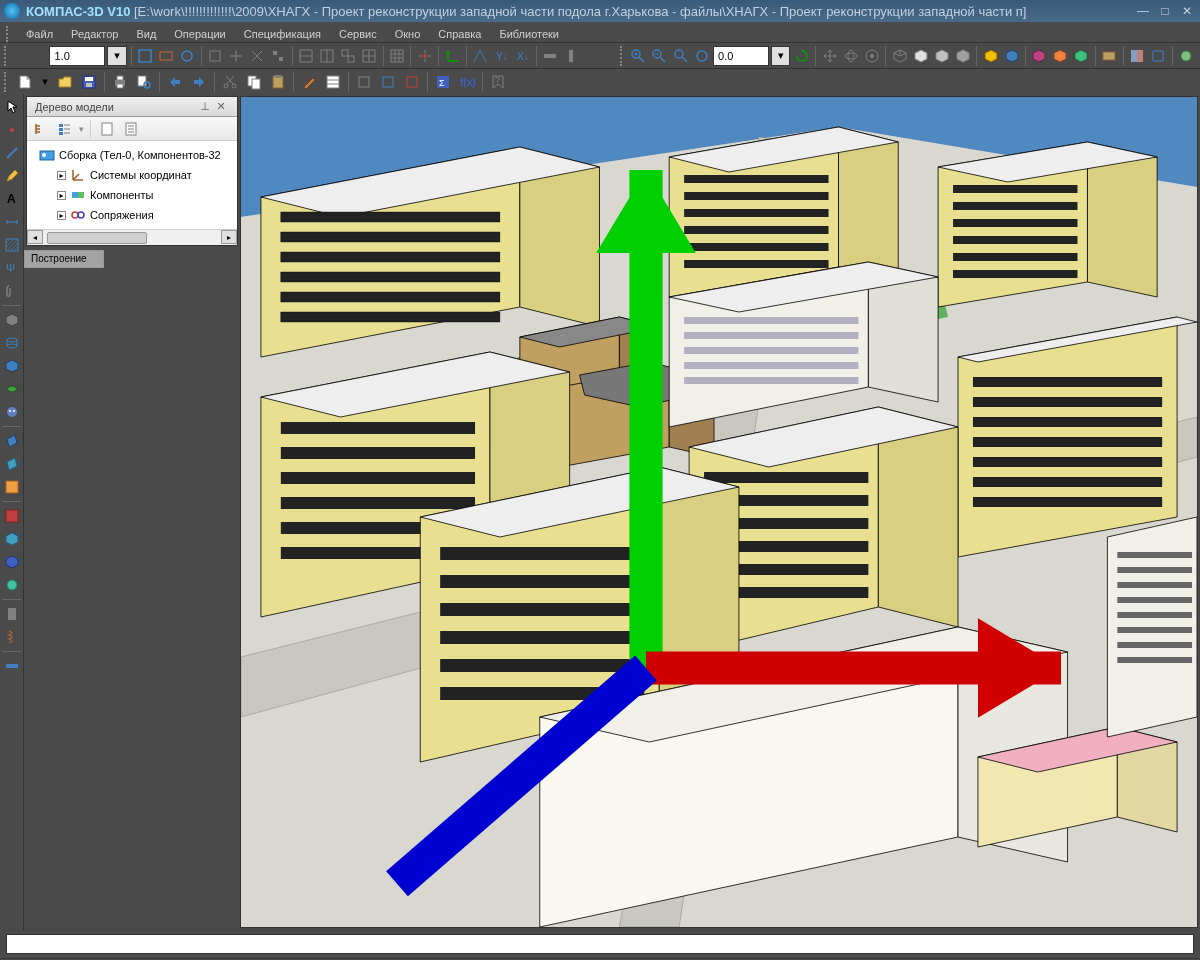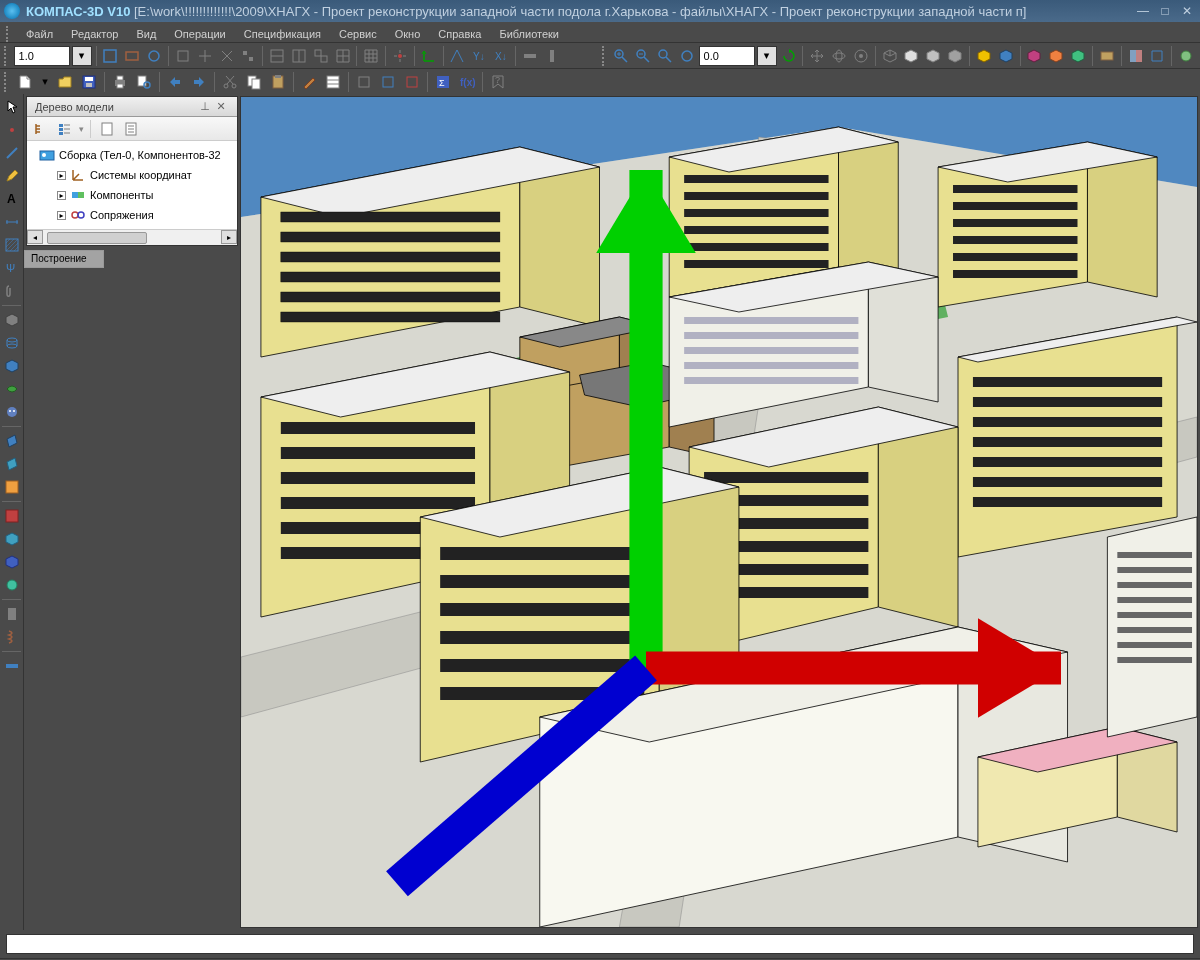--- a/index.html
+++ b/index.html
@@ -84,21 +84,21 @@
   <div class="menu-item"><span>Операции</span></div>
   <div class="menu-item"><span>Спецификация</span></div>
   <div class="menu-item"><span>Сервис</span></div>
   <div class="menu-item"><span>Окно</span></div>
   <div class="menu-item"><span>Справка</span></div>
   <div class="menu-item"><span>Библиотеки</span></div>
 </div>
 
 <div class="toolbar-row">
   <div class="grip"></div>
-  <input class="tb-input" style="width: 56px;" value="1.0">
+  <input class="tb-input" style="width: 56px; margin-left: 36px;" value="1.0">
   <div class="tb-dropdown">
       <span>▾</span>
     </div>
   <div class="tb-sep"></div>
   <div class="tb-btn">
       <svg class="ico">
         <rect x="2" y="2" width="12" height="12" fill="none" stroke="#4080c0" stroke-width="1.5"></rect>
       </svg>
     </div>
   <div class="tb-btn">

